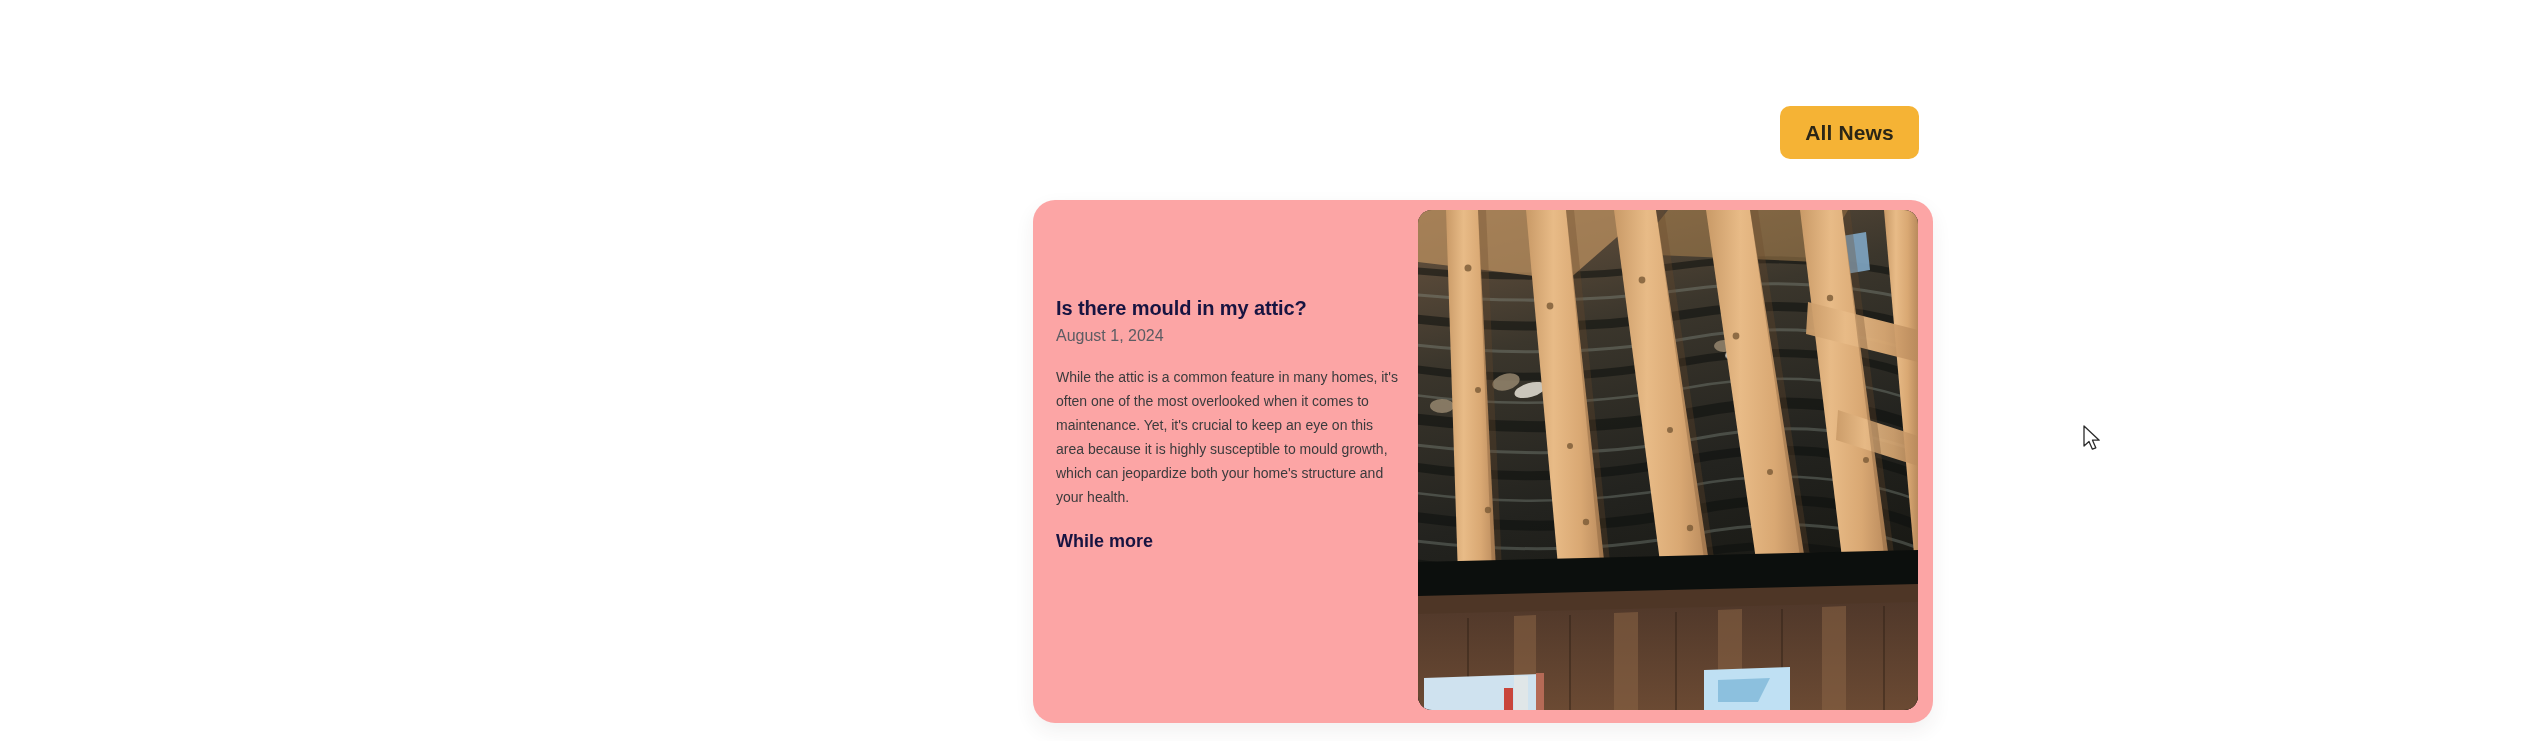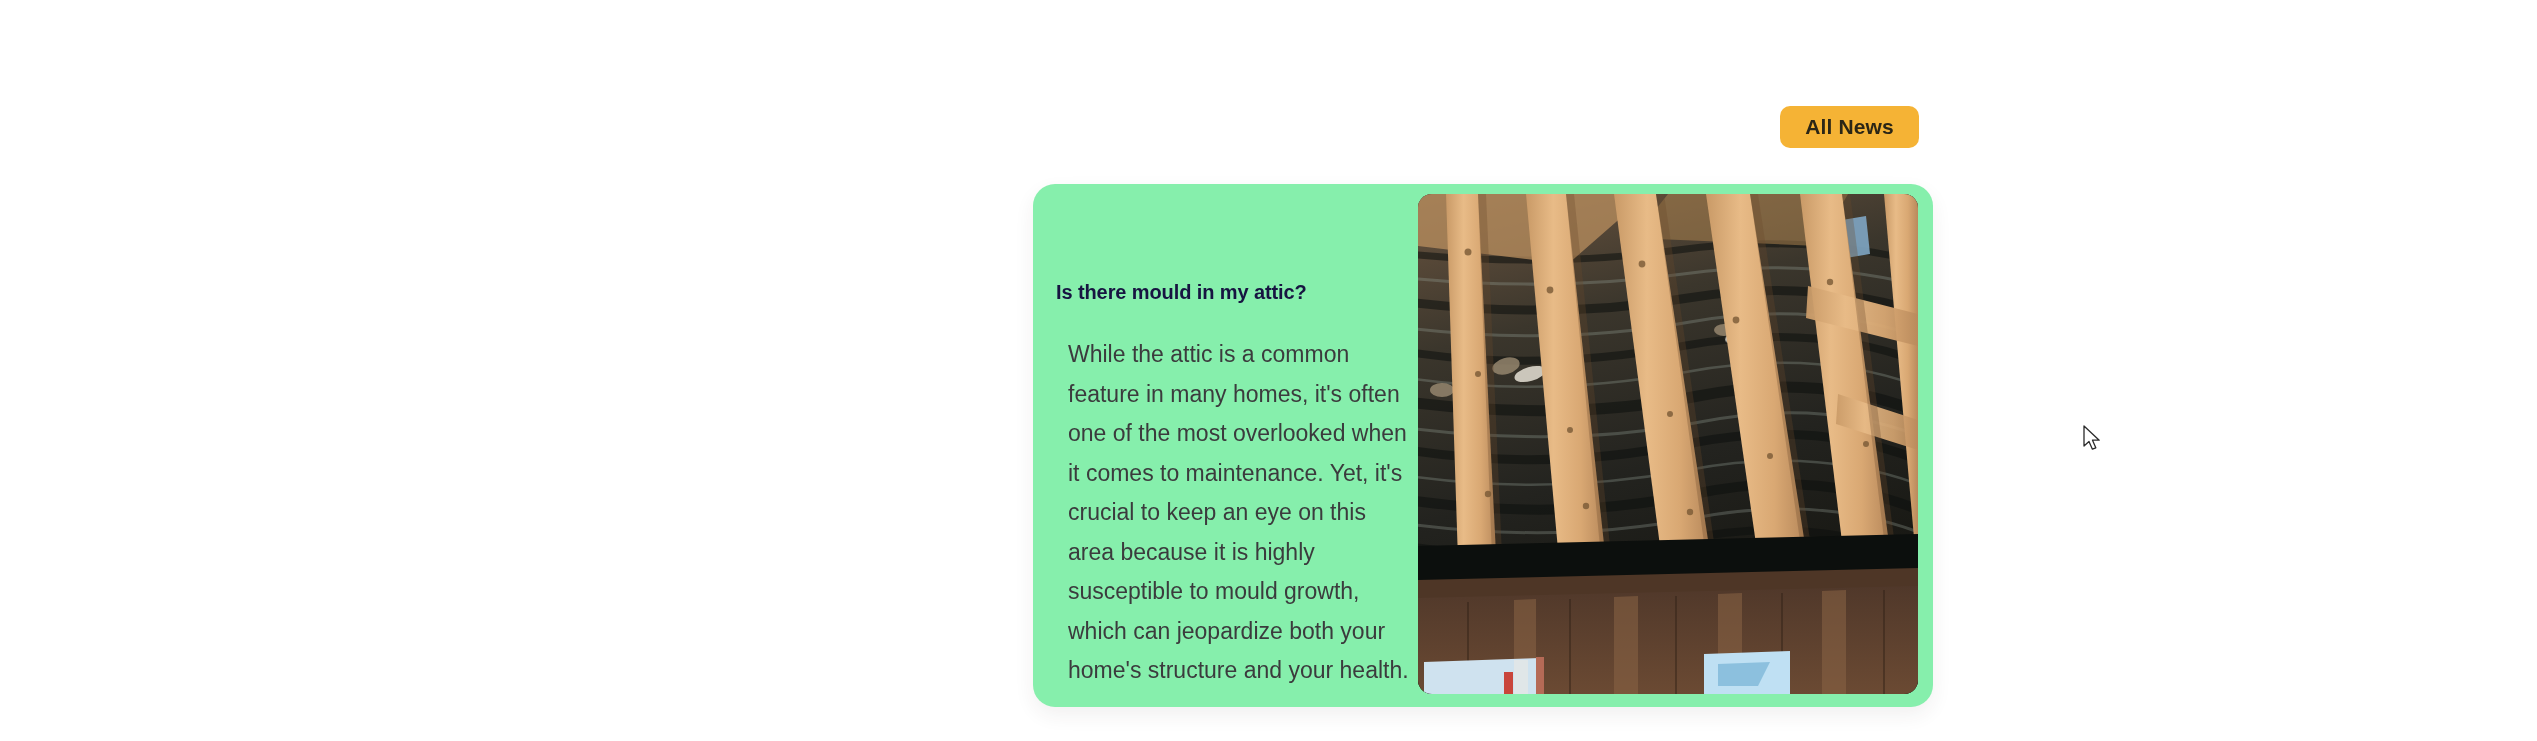--- a/index.html
+++ b/index.html
@@ -41,44 +41,44 @@
     color: #3b3b3d;
     max-width: 378px;
   }
 
   
   .all-news-btn {
     position: absolute;
     left: 1780px;
     top: 106px;
     width: 139px;
-    height: 42px;
+    height: 53px;
     border: none;
     border-radius: 10px;
     background: #f5b335;
     color: #2b2616;
     font-family: "Liberation Sans", sans-serif;
     font-size: 21px;
     font-weight: 700;
     letter-spacing: 0.1px;
     cursor: pointer;
     display: flex;
     align-items: center;
     justify-content: center;
     padding: 0;
   }
 
   
   .news-card {
     position: absolute;
     left: 1033px;
-    top: 184px;
+    top: 200px;
     width: 900px;
     height: 523px;
-    background: #86efac;
+    background: #fca5a5;
     border-radius: 22px;
     box-shadow: 0 8px 20px rgba(60, 40, 40, 0.07);
     overflow: hidden;
   }
   .card-body {
     position: absolute;
     left: 23px;
     top: 96px;
     width: 350px;
   }
@@ -92,23 +92,23 @@
   }
   .card-date {
     margin: 0;
     padding-top: 5px;
     font-size: 16px;
     line-height: 1.3;
     font-weight: 400;
     color: #5c5c63;
   }
   .card-excerpt {
-    margin: 12px;
+    margin: 0;
     padding-top: 18px;
-    font-size: 23px;
+    font-size: 14px;
     line-height: 1.72;
     font-weight: 400;
     color: #3b3b3d;
     width: 345px;
   }
   .card-readmore {
     display: inline-block;
     margin-top: 22px;
     font-size: 18px;
     font-weight: 700;
@@ -147,20 +147,21 @@
 </div>
 
 <button class="all-news-btn">
   <span>All News</span>
 </button>
 
 <div class="news-card">
 
   <div class="card-body">
     <h3 class="card-title">Is there mould in my attic?</h3>
+    <p class="card-date">August 1, 2024</p>
     <p class="card-excerpt">While the attic is a common feature in many homes, it's often one of the most overlooked when it comes to maintenance. Yet, it's crucial to keep an eye on this area because it is highly susceptible to mould growth, which can jeopardize both your home's structure and your health.</p>
     <a class="card-readmore">While more</a>
   </div>
 
   <div class="card-photo">
     <svg viewBox="0 0 500 500" preserveAspectRatio="xMidYMid slice" aria-hidden="true">
       <defs>
         <linearGradient id="sheath" x1="0" y1="0" x2="0.25" y2="1">
           <stop offset="0" stop-color="#6b5540"></stop>
           <stop offset="0.30" stop-color="#3b362c"></stop>

